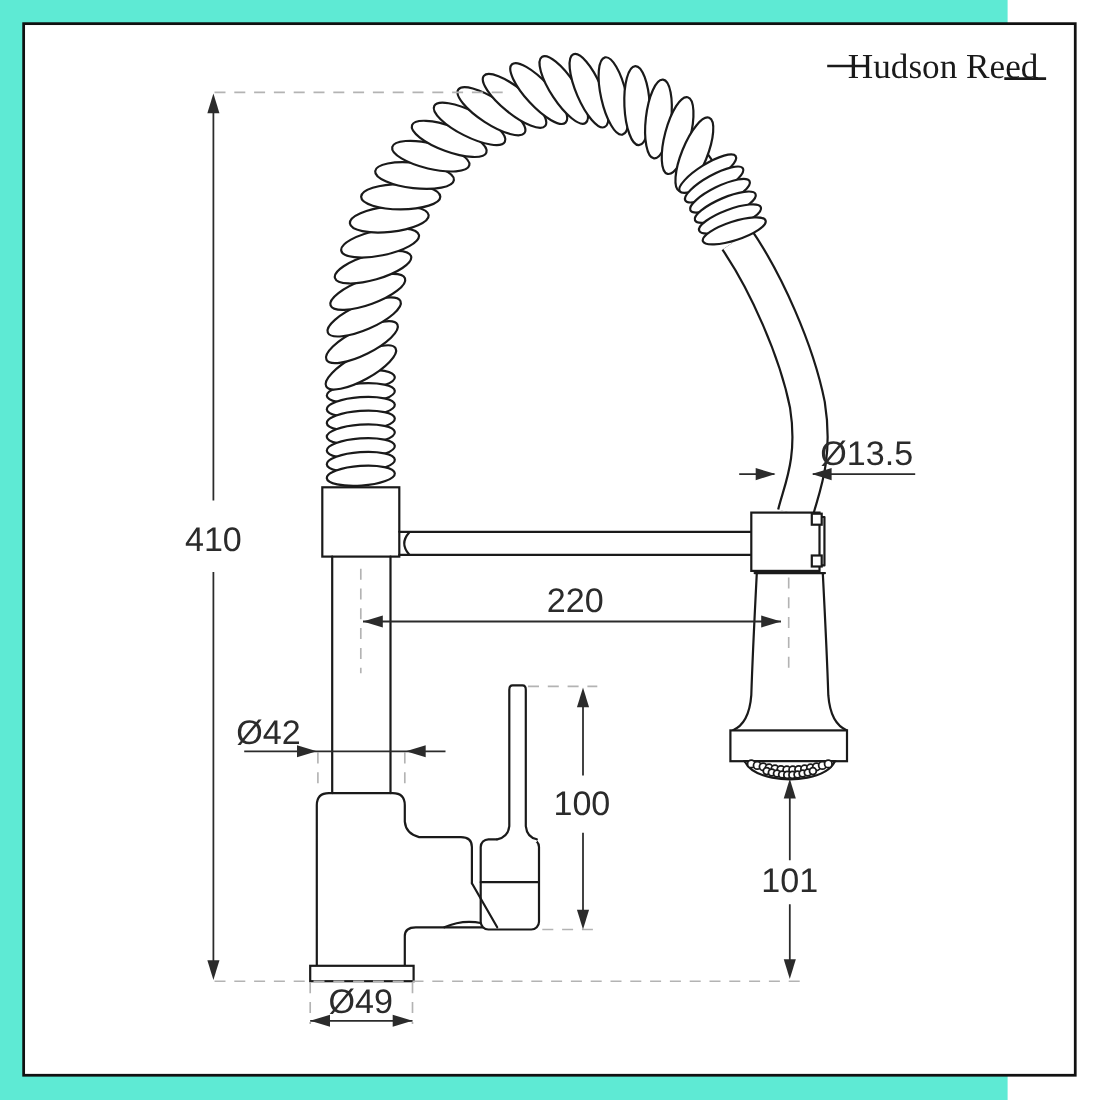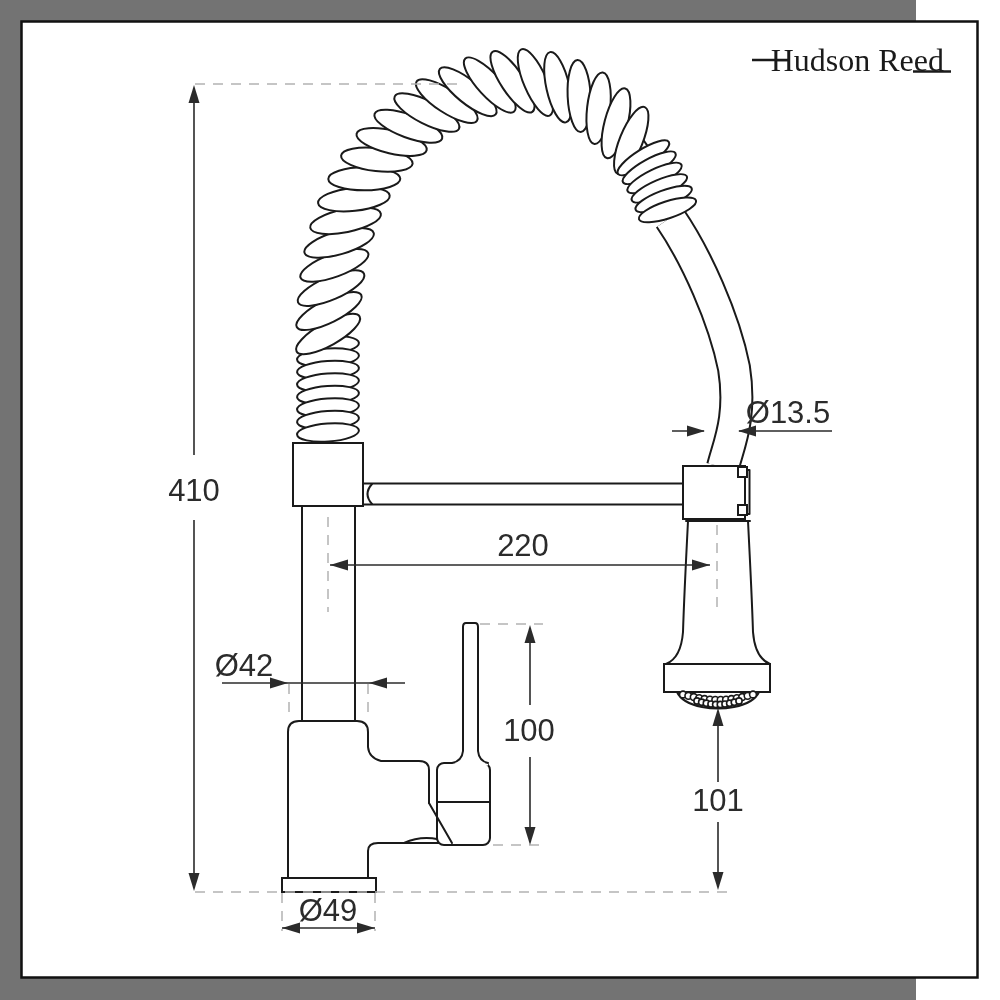--- a/index.html
+++ b/index.html
@@ -1,16 +1,16 @@
 <!DOCTYPE html>
 <html><head>
 <meta charset="utf-8">
 <style>
   html,body{margin:0;padding:0;background:#fff;}
-  #stage{position:relative;width:916px;height:1000px;background:#737373;font-family:"Liberation Sans","DejaVu Sans",sans-serif;}
+  #stage{position:relative;width:916px;height:1000px;background:#5eead4;font-family:"Liberation Sans","DejaVu Sans",sans-serif;}
   svg{display:block;}
   text.dim{font-family:"Liberation Sans","DejaVu Sans",sans-serif;font-size:31px;fill:#2b2b2b;}
   text.brand{font-family:"Liberation Serif","DejaVu Serif",serif;font-size:32px;fill:#1a1a1a;}
   .outline{fill:none;stroke:#1a1a1a;stroke-width:2;stroke-linecap:round;stroke-linejoin:round;}
   .outline-f{fill:#ffffff;stroke:#1a1a1a;stroke-width:2;}
   .dimline{stroke:#2b2b2b;stroke-width:1.6;fill:none;}
   .arrow{fill:#2b2b2b;stroke:none;}
   .dashed{stroke:#b3b3b3;stroke-width:1.5;fill:none;stroke-dasharray:10 8;}
 </style>
 </head>

